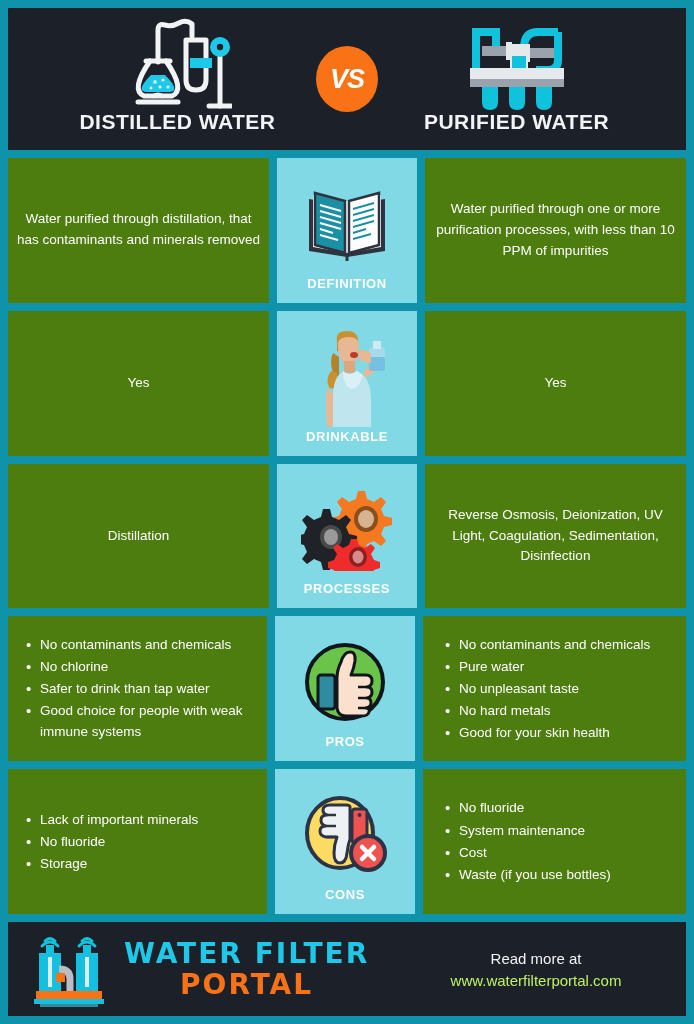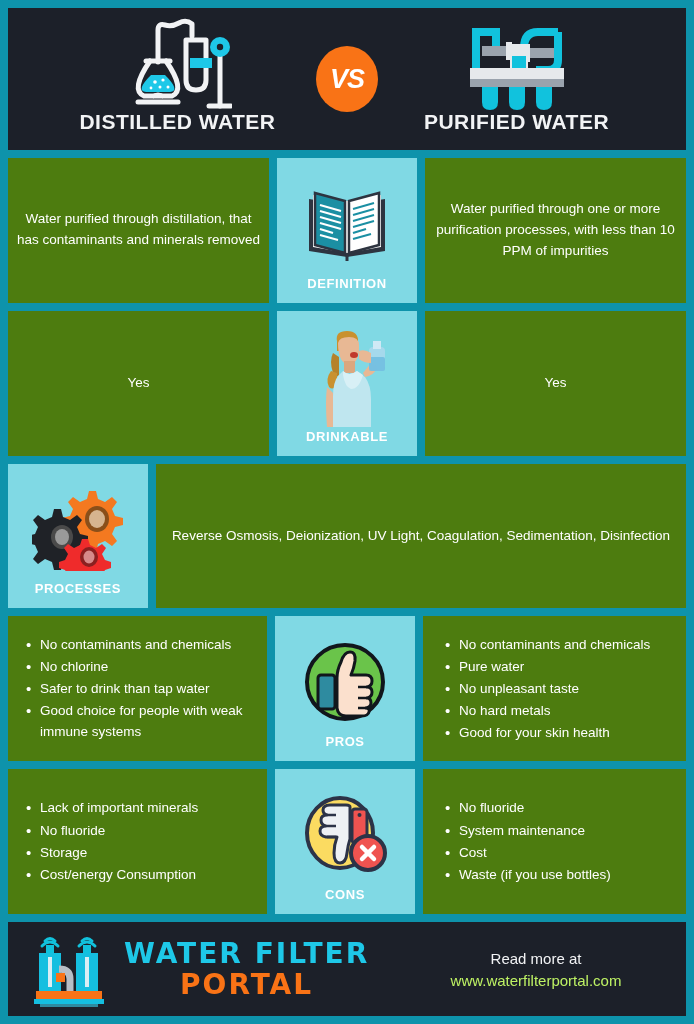--- a/index.html
+++ b/index.html
@@ -315,20 +315,23 @@
           </svg>
         </div>
         <div class="middle-label">DRINKABLE</div>
       </div>
       <div class="cell right">
         <div class="cell-text">Yes</div>
       </div>
     </div>
 
     <div class="row">
+      <div class="cell left">
+        <div class="cell-text">Distillation</div>
+      </div>
       <div class="cell middle">
         <div class="middle-icon">
           <svg width="92" height="84" viewBox="0 0 92 84">
             <g fill="#f47920">
               <path d="M57 4 l7 0 2 8 7 3 7-5 5 5 -5 7 3 7 8 2 0 7 -8 2 -3 7 5 7 -5 5 -7 -5 -7 3 -2 8 -7 0 -2 -8 -7 -3 -7 5 -5 -5 5 -7 -3 -7 -8 -2 0 -7 8 -2 3 -7 -5 -7 5 -5 7 5 7 -3 z"></path>
             </g>
             <ellipse cx="65" cy="32" rx="12" ry="13" fill="#8a4f1a"></ellipse>
             <ellipse cx="65" cy="32" rx="8" ry="9" fill="#d6b48f"></ellipse>
             <g fill="#1f2227">
               <path d="M22 22 l7 0 2 8 7 3 7-5 5 5 -5 7 3 7 8 2 0 7 -8 2 -3 7 5 7 -5 5 -7 -5 -7 3 -2 8 -7 0 -2 -8 -7 -3 -7 5 -5 -5 5 -7 -3 -7 -8 -2 0 -7 8 -2 3 -7 -5 -7 5 -5 7 5 7 -3 z"></path>
@@ -383,21 +386,20 @@
           </ul>
       </div>
     </div>
 
     <div class="row">
       <div class="cell left bullets">
         <ul class="bullet-list">
             <li>Lack of important minerals</li>
             <li>No fluoride</li>
             <li>Storage</li>
-            <li>Cost/energy Consumption</li>
           </ul>
       </div>
       <div class="cell middle">
         <div class="middle-icon">
           <svg width="86" height="80" viewBox="0 0 86 80">
             <ellipse cx="38" cy="38" rx="33" ry="35" fill="#fbdb61" stroke="#2c3347" stroke-width="4"></ellipse>
             <rect x="50" y="14" width="15" height="34" rx="3" fill="#ef5350" stroke="#2c3347" stroke-width="3"></rect>
             <circle cx="57.5" cy="20" r="2" fill="#2c3347"></circle>
             <path d="M48 12 Q48 10 44 10 L28 10 Q21 10 21 15 Q21 19 25 20 Q19 20 19 25 Q19 30 24 31 Q18 31 18 36 Q18 41 24 42 L35 42 Q32 50 32 58 Q32 68 38 68 Q44 68 45 58 Q46 50 48 44 Z" fill="#eef1f4" stroke="#2c3347" stroke-width="3" stroke-linejoin="round"></path>
             <g stroke="#2c3347" stroke-width="2.5" fill="none">

